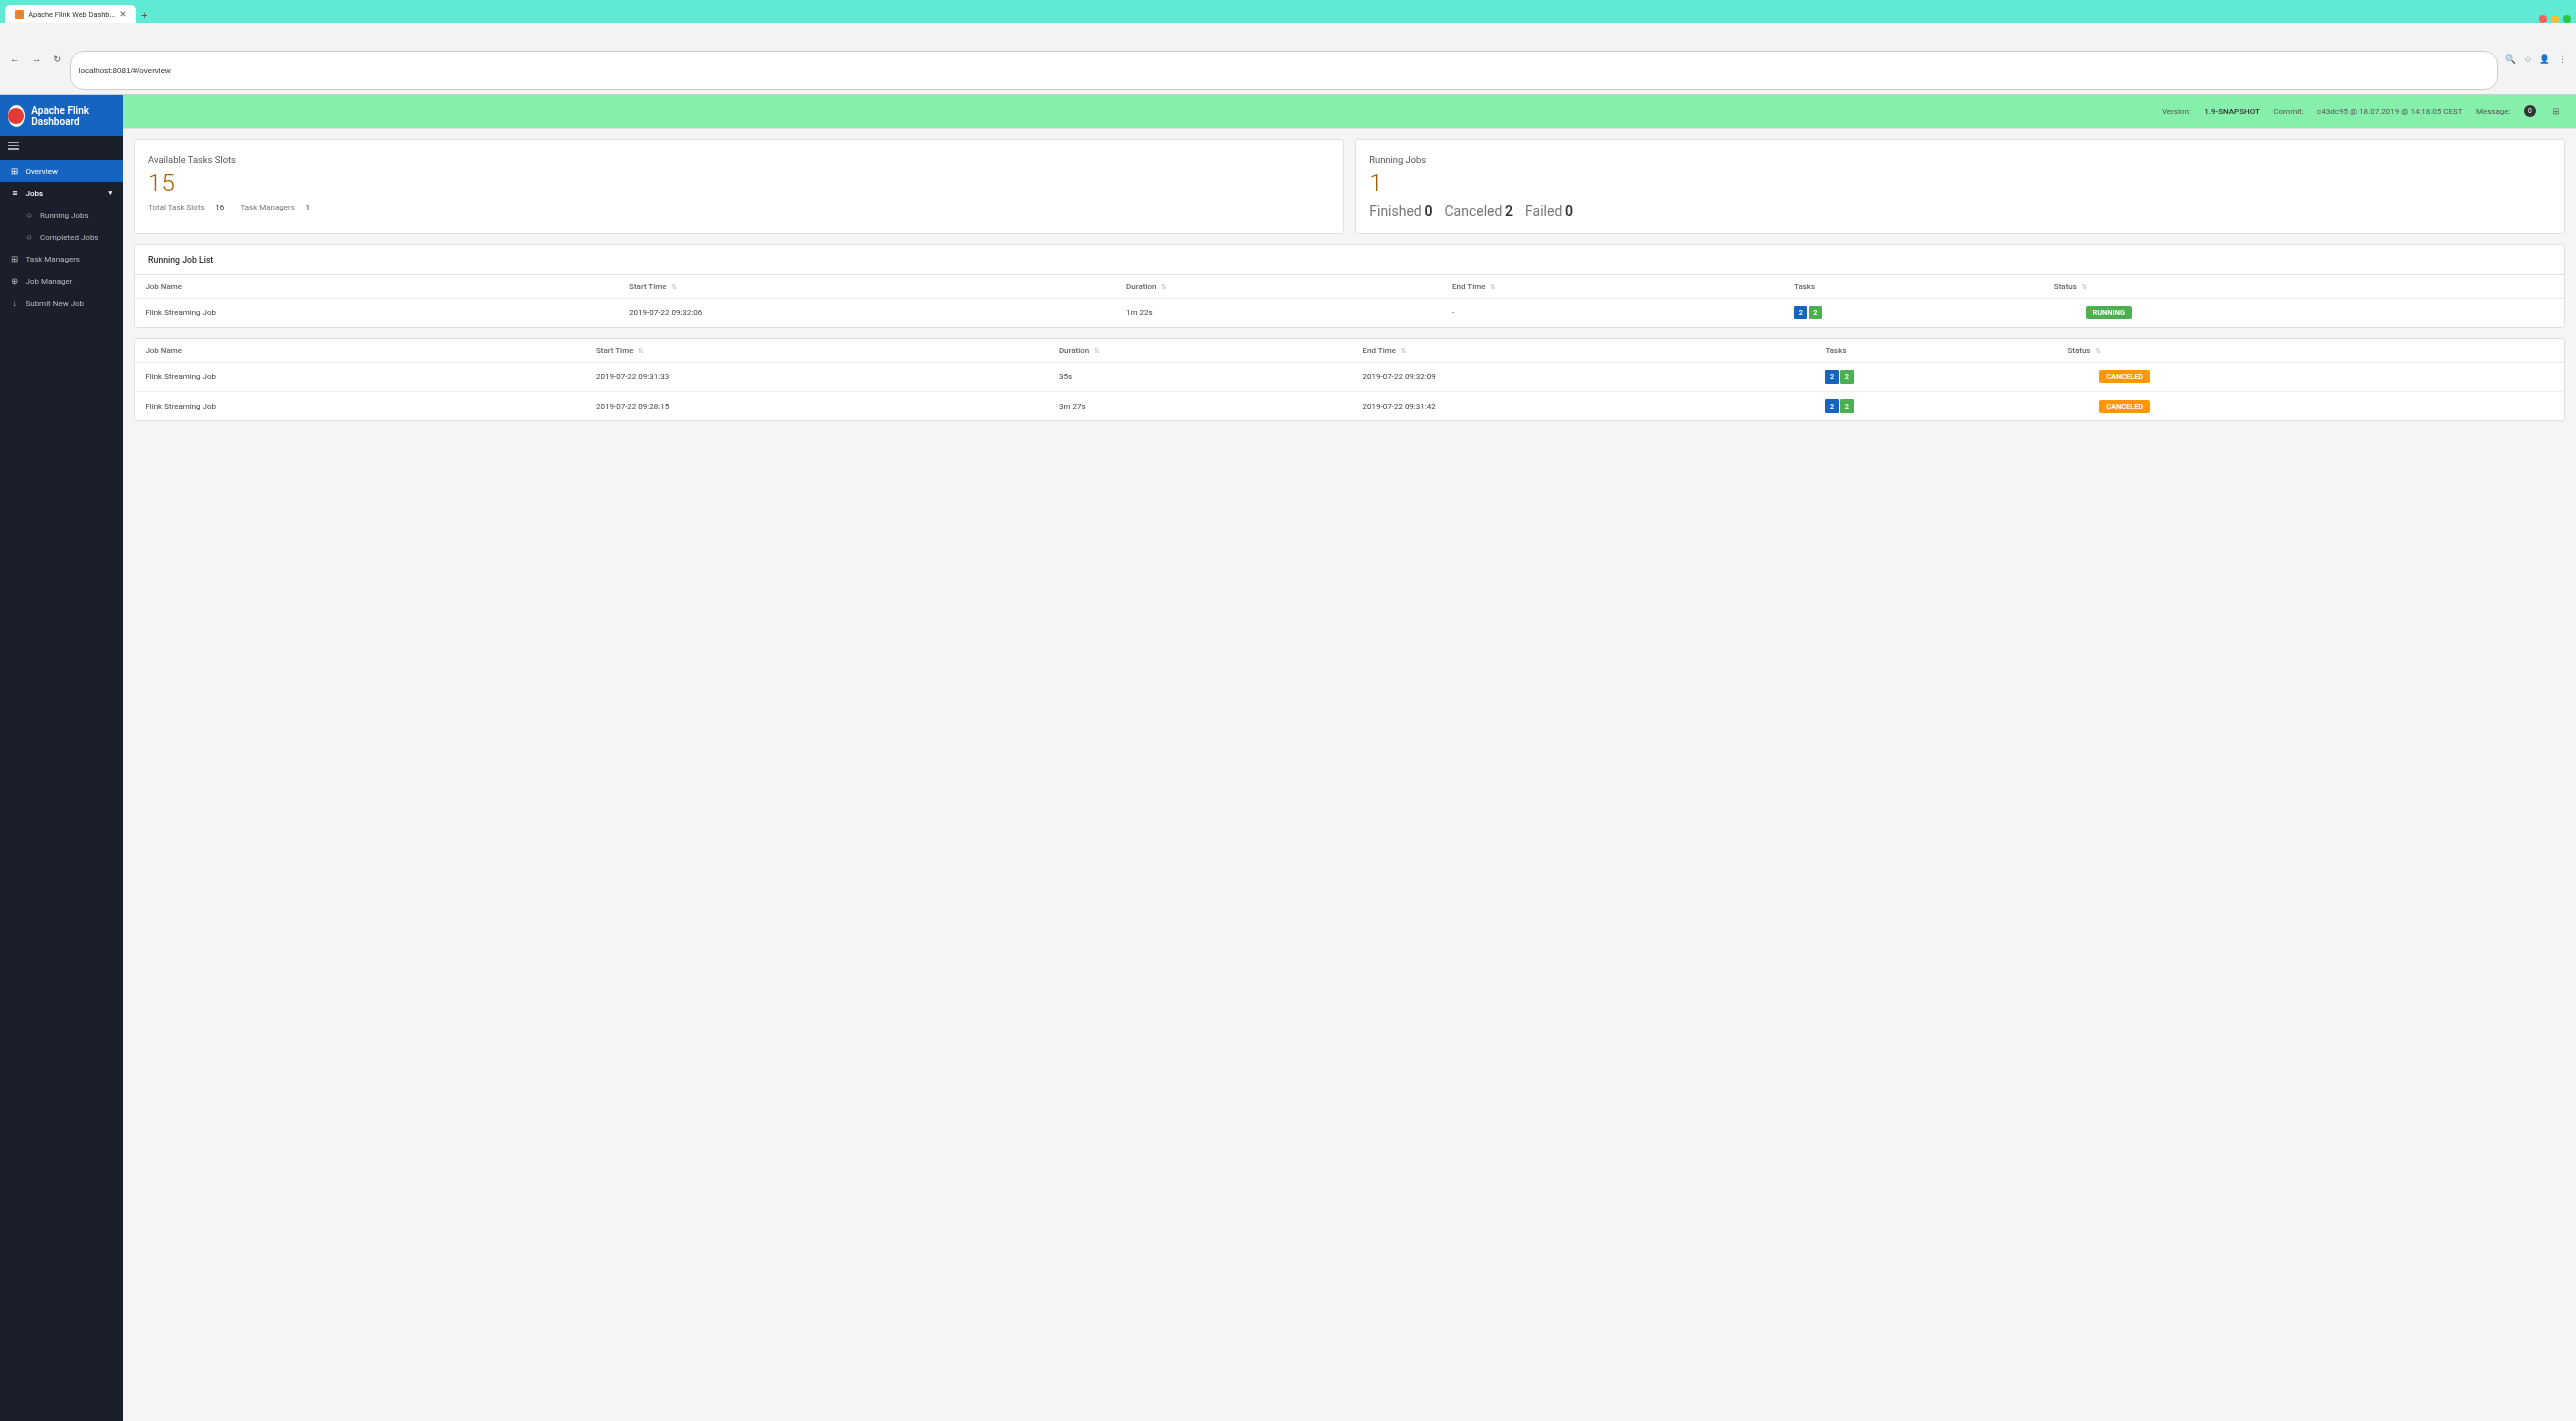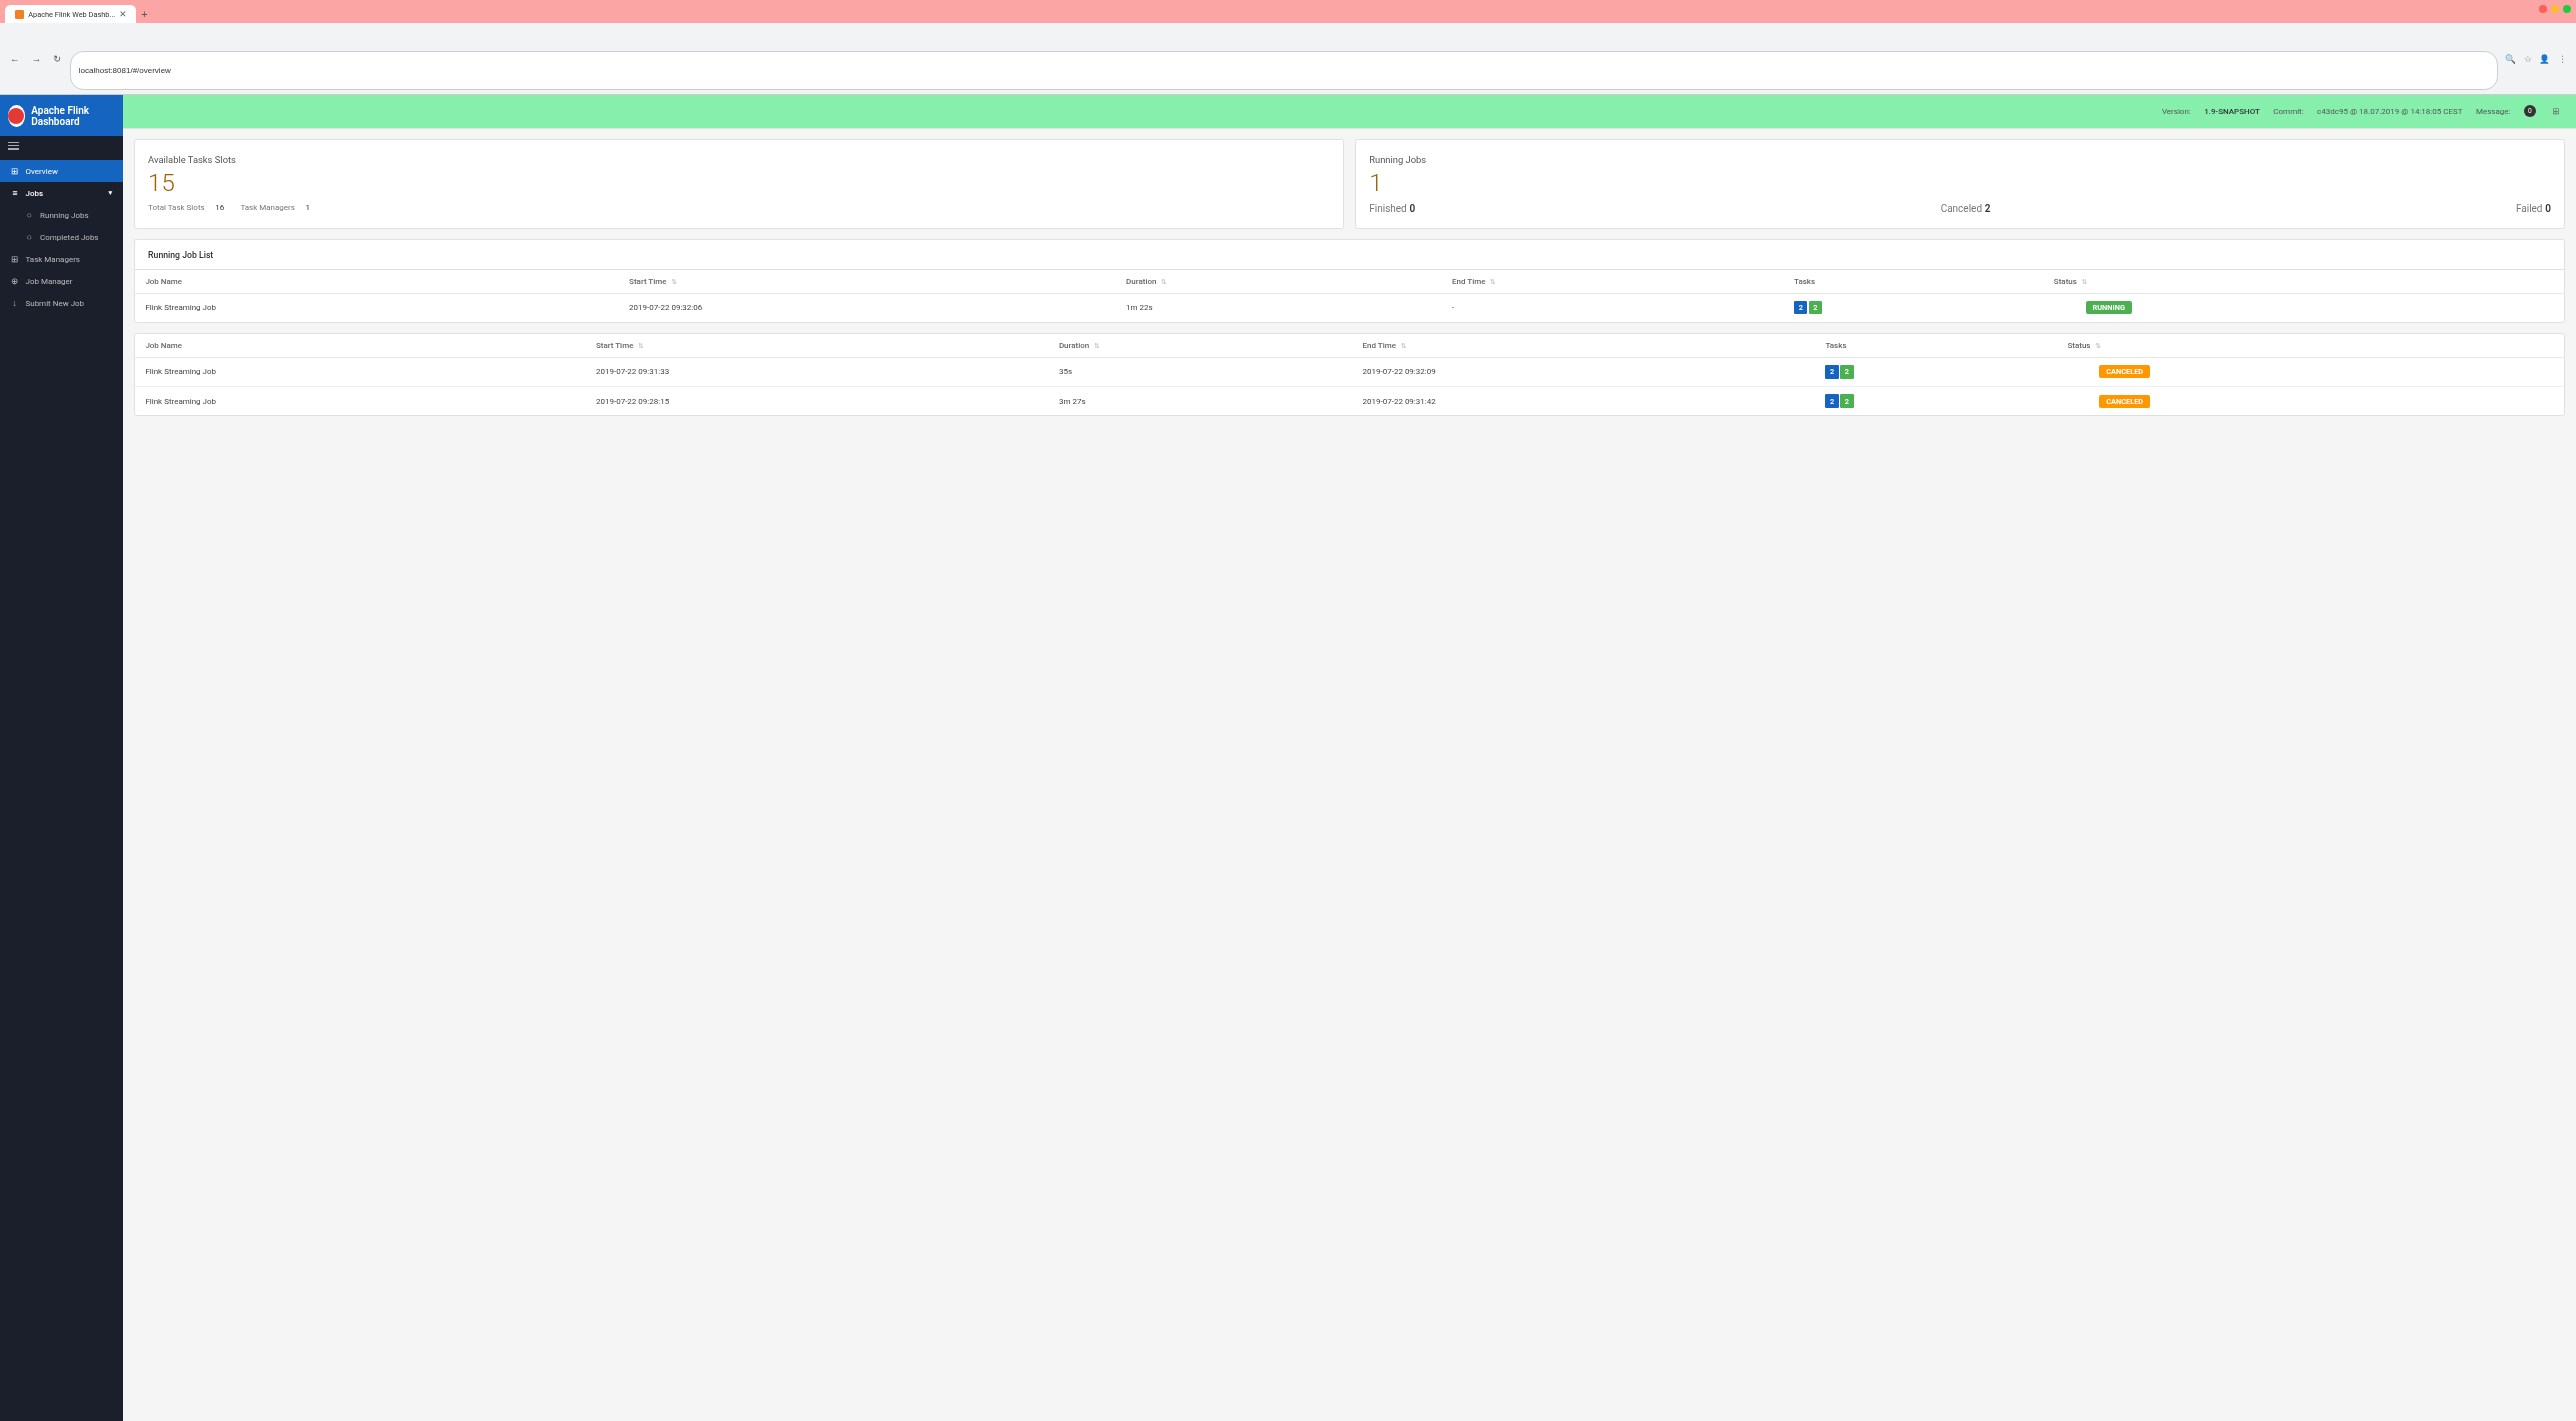--- a/index.html
+++ b/index.html
@@ -1,20 +1,20 @@
 <!DOCTYPE html>
 <html style="font-size:10.7px"><head>
   <meta charset="utf-8">
   <style>
     * { box-sizing: border-box; margin: 0; padding: 0; }
     body { font-family: -apple-system, BlinkMacSystemFont, 'Segoe UI', Roboto, sans-serif; background: #f5f5f5; font-size: 8.7px; color: #333; }
 
     
     .browser-chrome { background: #dee1e6; }
-    .browser-tabs { display: flex; align-items: flex-start; padding: 5.4px 5.4px 0; background: #fca5a5; }
+    .browser-tabs { display: flex; align-items: flex-end; padding: 5.4px 5.4px 0; background: #5eead4; }
     .browser-tab { display: flex; align-items: center; background: white; border-radius: 5.4px 5.4px 0 0; padding: 4px 9.4px; font-size: 8px; min-width: 121px; gap: 4px; }
     .browser-tab .tab-favicon { width: 9.4px; height: 9.4px; background: #f48024; border-radius: 1.3px; flex-shrink: 0; }
     .browser-tab .tab-title { flex: 1; overflow: hidden; text-overflow: ellipsis; white-space: nowrap; font-size: 7.4px; }
     .browser-tab .tab-close { cursor: pointer; color: #666; font-size: 8.7px; }
     .browser-tab-new { background: none; border: none; cursor: pointer; padding: 2.7px 5.4px; font-size: 10.7px; color: #555; }
     .traffic-lights { display: flex; gap: 4px; margin-left: auto; align-items: center; }
     .traffic-light { width: 8px; height: 8px; border-radius: 50%; }
     .tl-red { background: #ff5f57; }
     .tl-yellow { background: #ffbc2e; }
     .tl-green { background: #28c840; }
@@ -56,21 +56,21 @@
 
     
     .cards-row { display: flex; gap: 10.7px; margin-bottom: 10.7px; }
     .card { background: white; border: 0.7px solid #e0e0e0; border-radius: 2.7px; padding: 13.4px; }
     .card-available { flex: 1; }
     .card-running { flex: 1; }
     .card-title { font-size: 9.4px; color: #555; margin-bottom: 6.7px; }
     .card-number { font-size: 24px; font-weight: 300; color: #a16207; line-height: 1; margin-bottom: 8px; }
     .card-stats { font-size: 8px; color: #777; display: flex; gap: 10.7px; }
     .stat-value { font-weight: 400; color: #333; }
-    .card-sub-stats { display: flex; gap: 12px; font-size: 10px; color: #777; justify-content: space-between; }
+    .card-sub-stats { display: flex; gap: 12px; font-size: 14px; color: #777; }
     .sub-stat { display: flex; gap: 2.7px; align-items: center; }
     .sub-stat-count { font-weight: 600; color: #333; }
 
     
     .table-section { background: white; border: 0.7px solid #e0e0e0; border-radius: 2.7px; margin-bottom: 10.7px; }
     .table-section-header { padding: 9.4px 13.4px; border-bottom: 0.7px solid #e0e0e0; font-size: 8.7px; font-weight: 500; color: #333; }
     table { width: 100%; border-collapse: collapse; }
     th { padding: 6.7px 10.7px; text-align: left; font-size: 8px; font-weight: 500; color: #666; border-bottom: 0.7px solid #e8e8e8; cursor: pointer; white-space: nowrap; user-select: none; }
     th .sort-icon { margin-left: 2.7px; color: #bbb; font-size: 6.7px; }
     td { padding: 7.4px 10.7px; font-size: 8px; color: #444; border-bottom: 0.7px solid #f0f0f0; }

